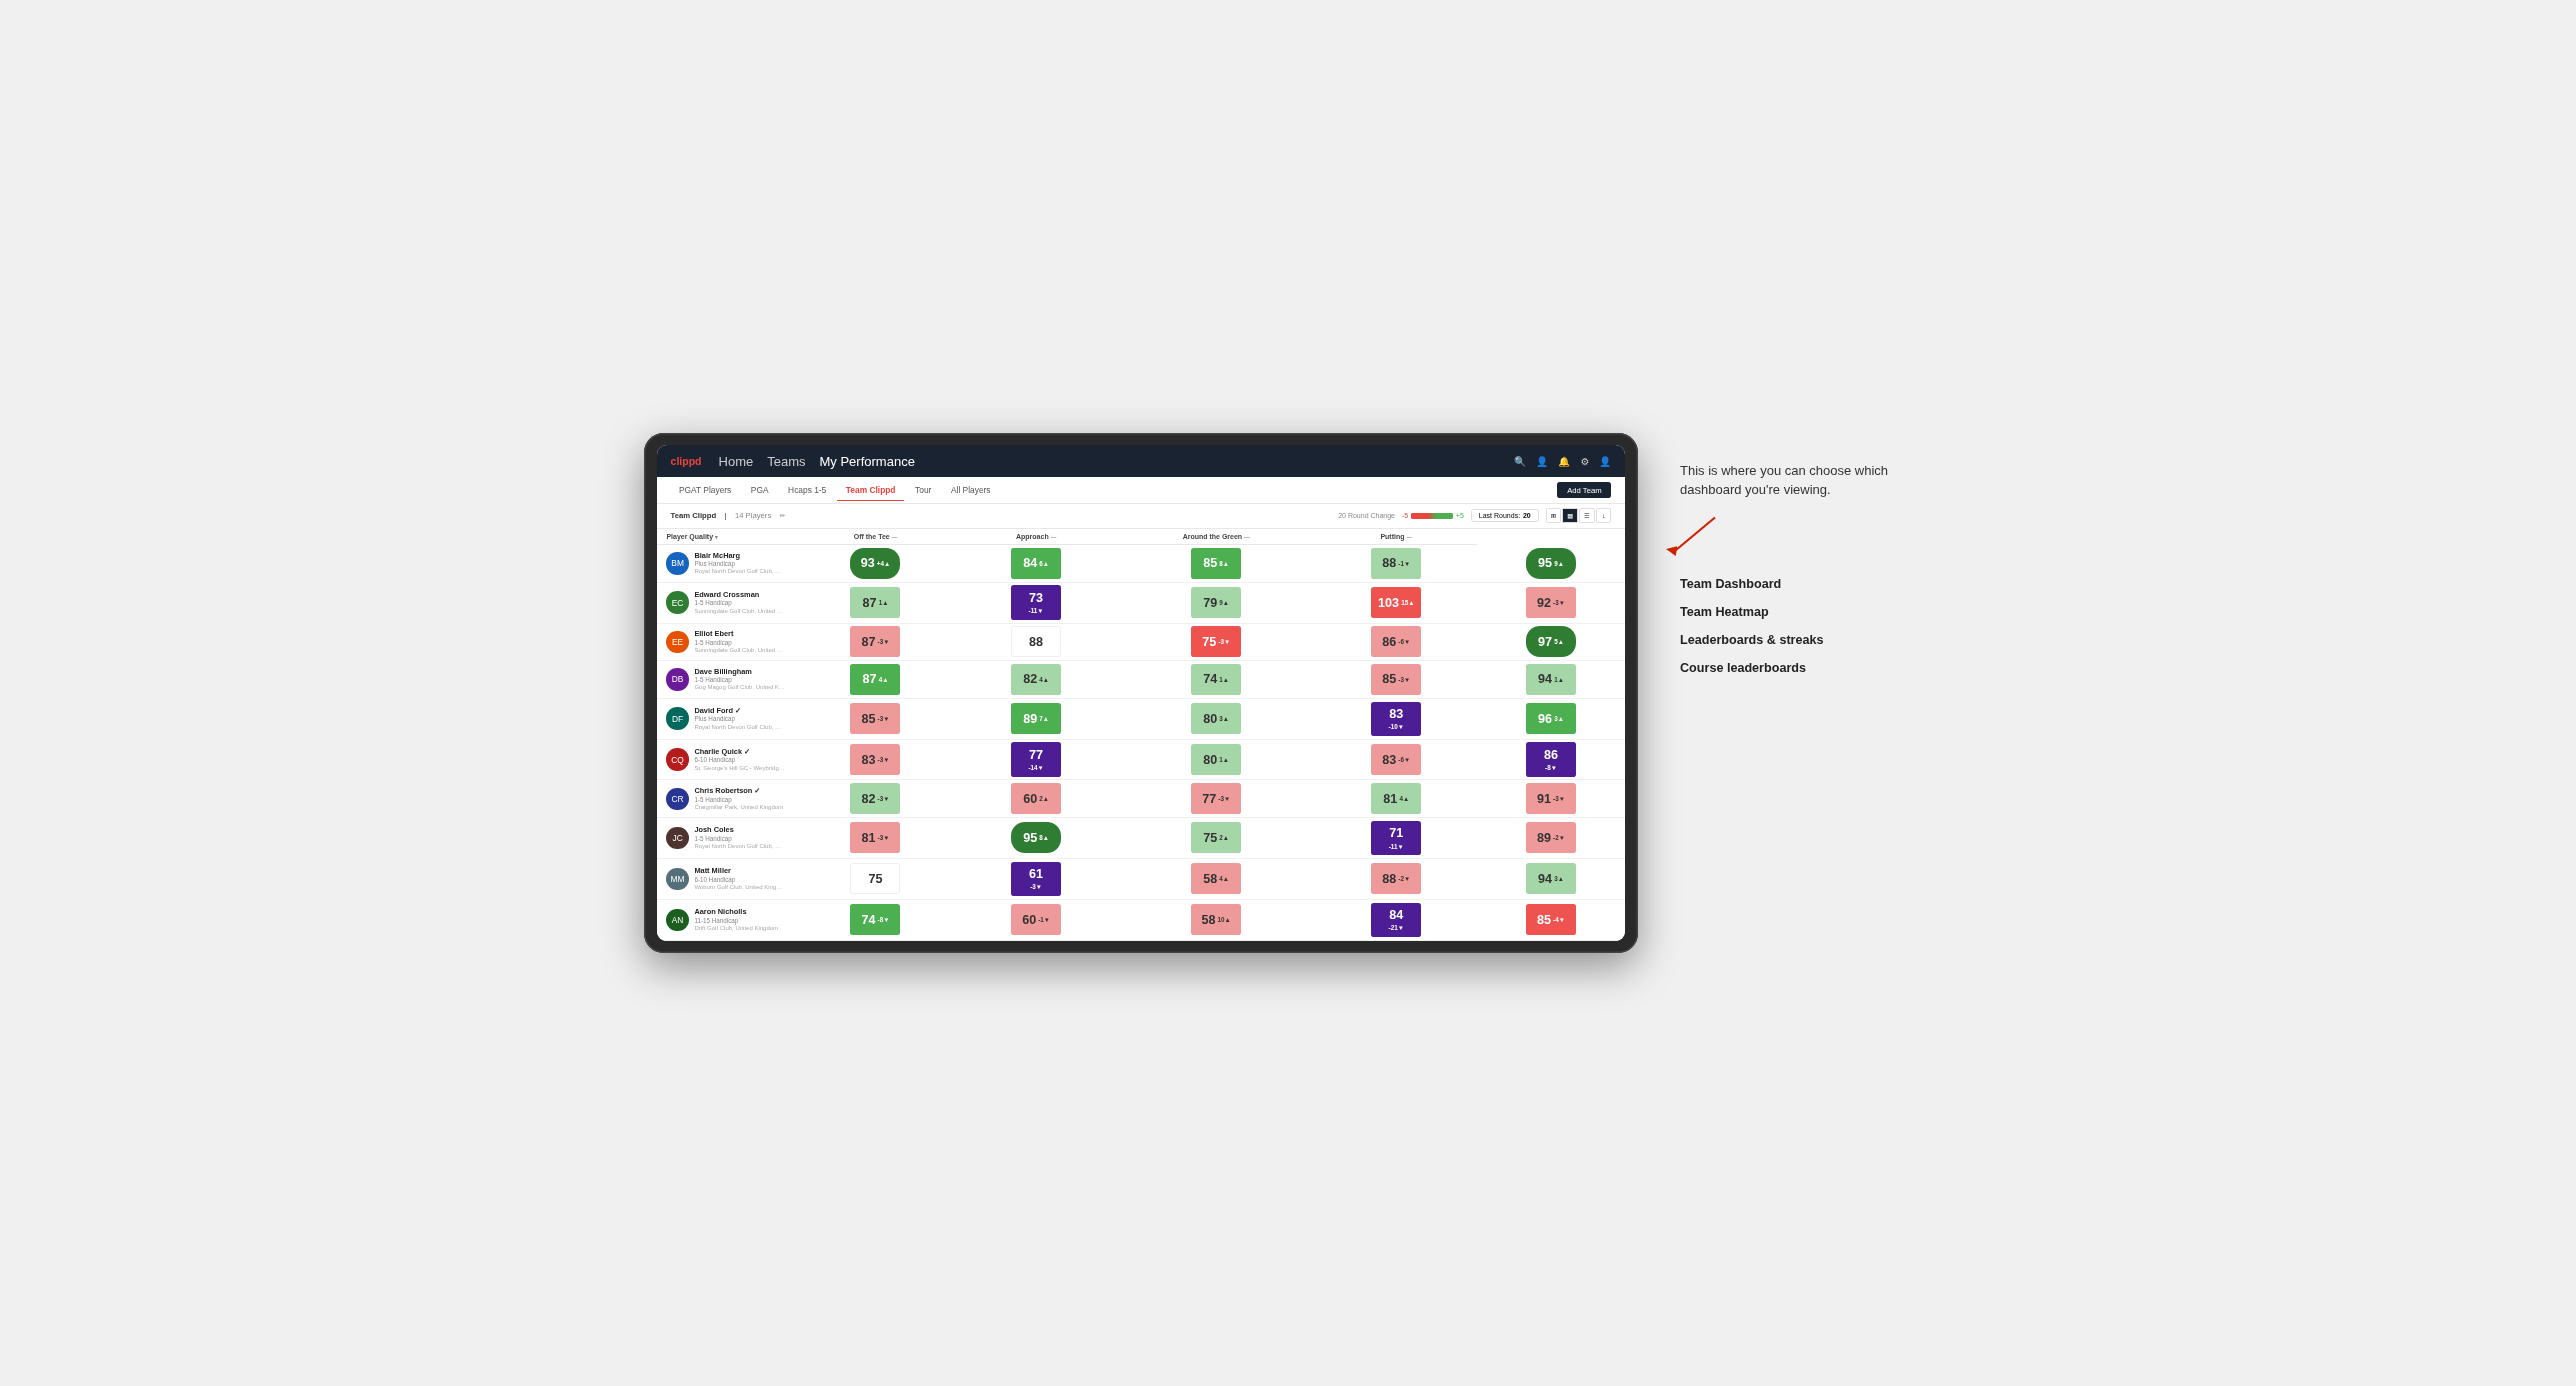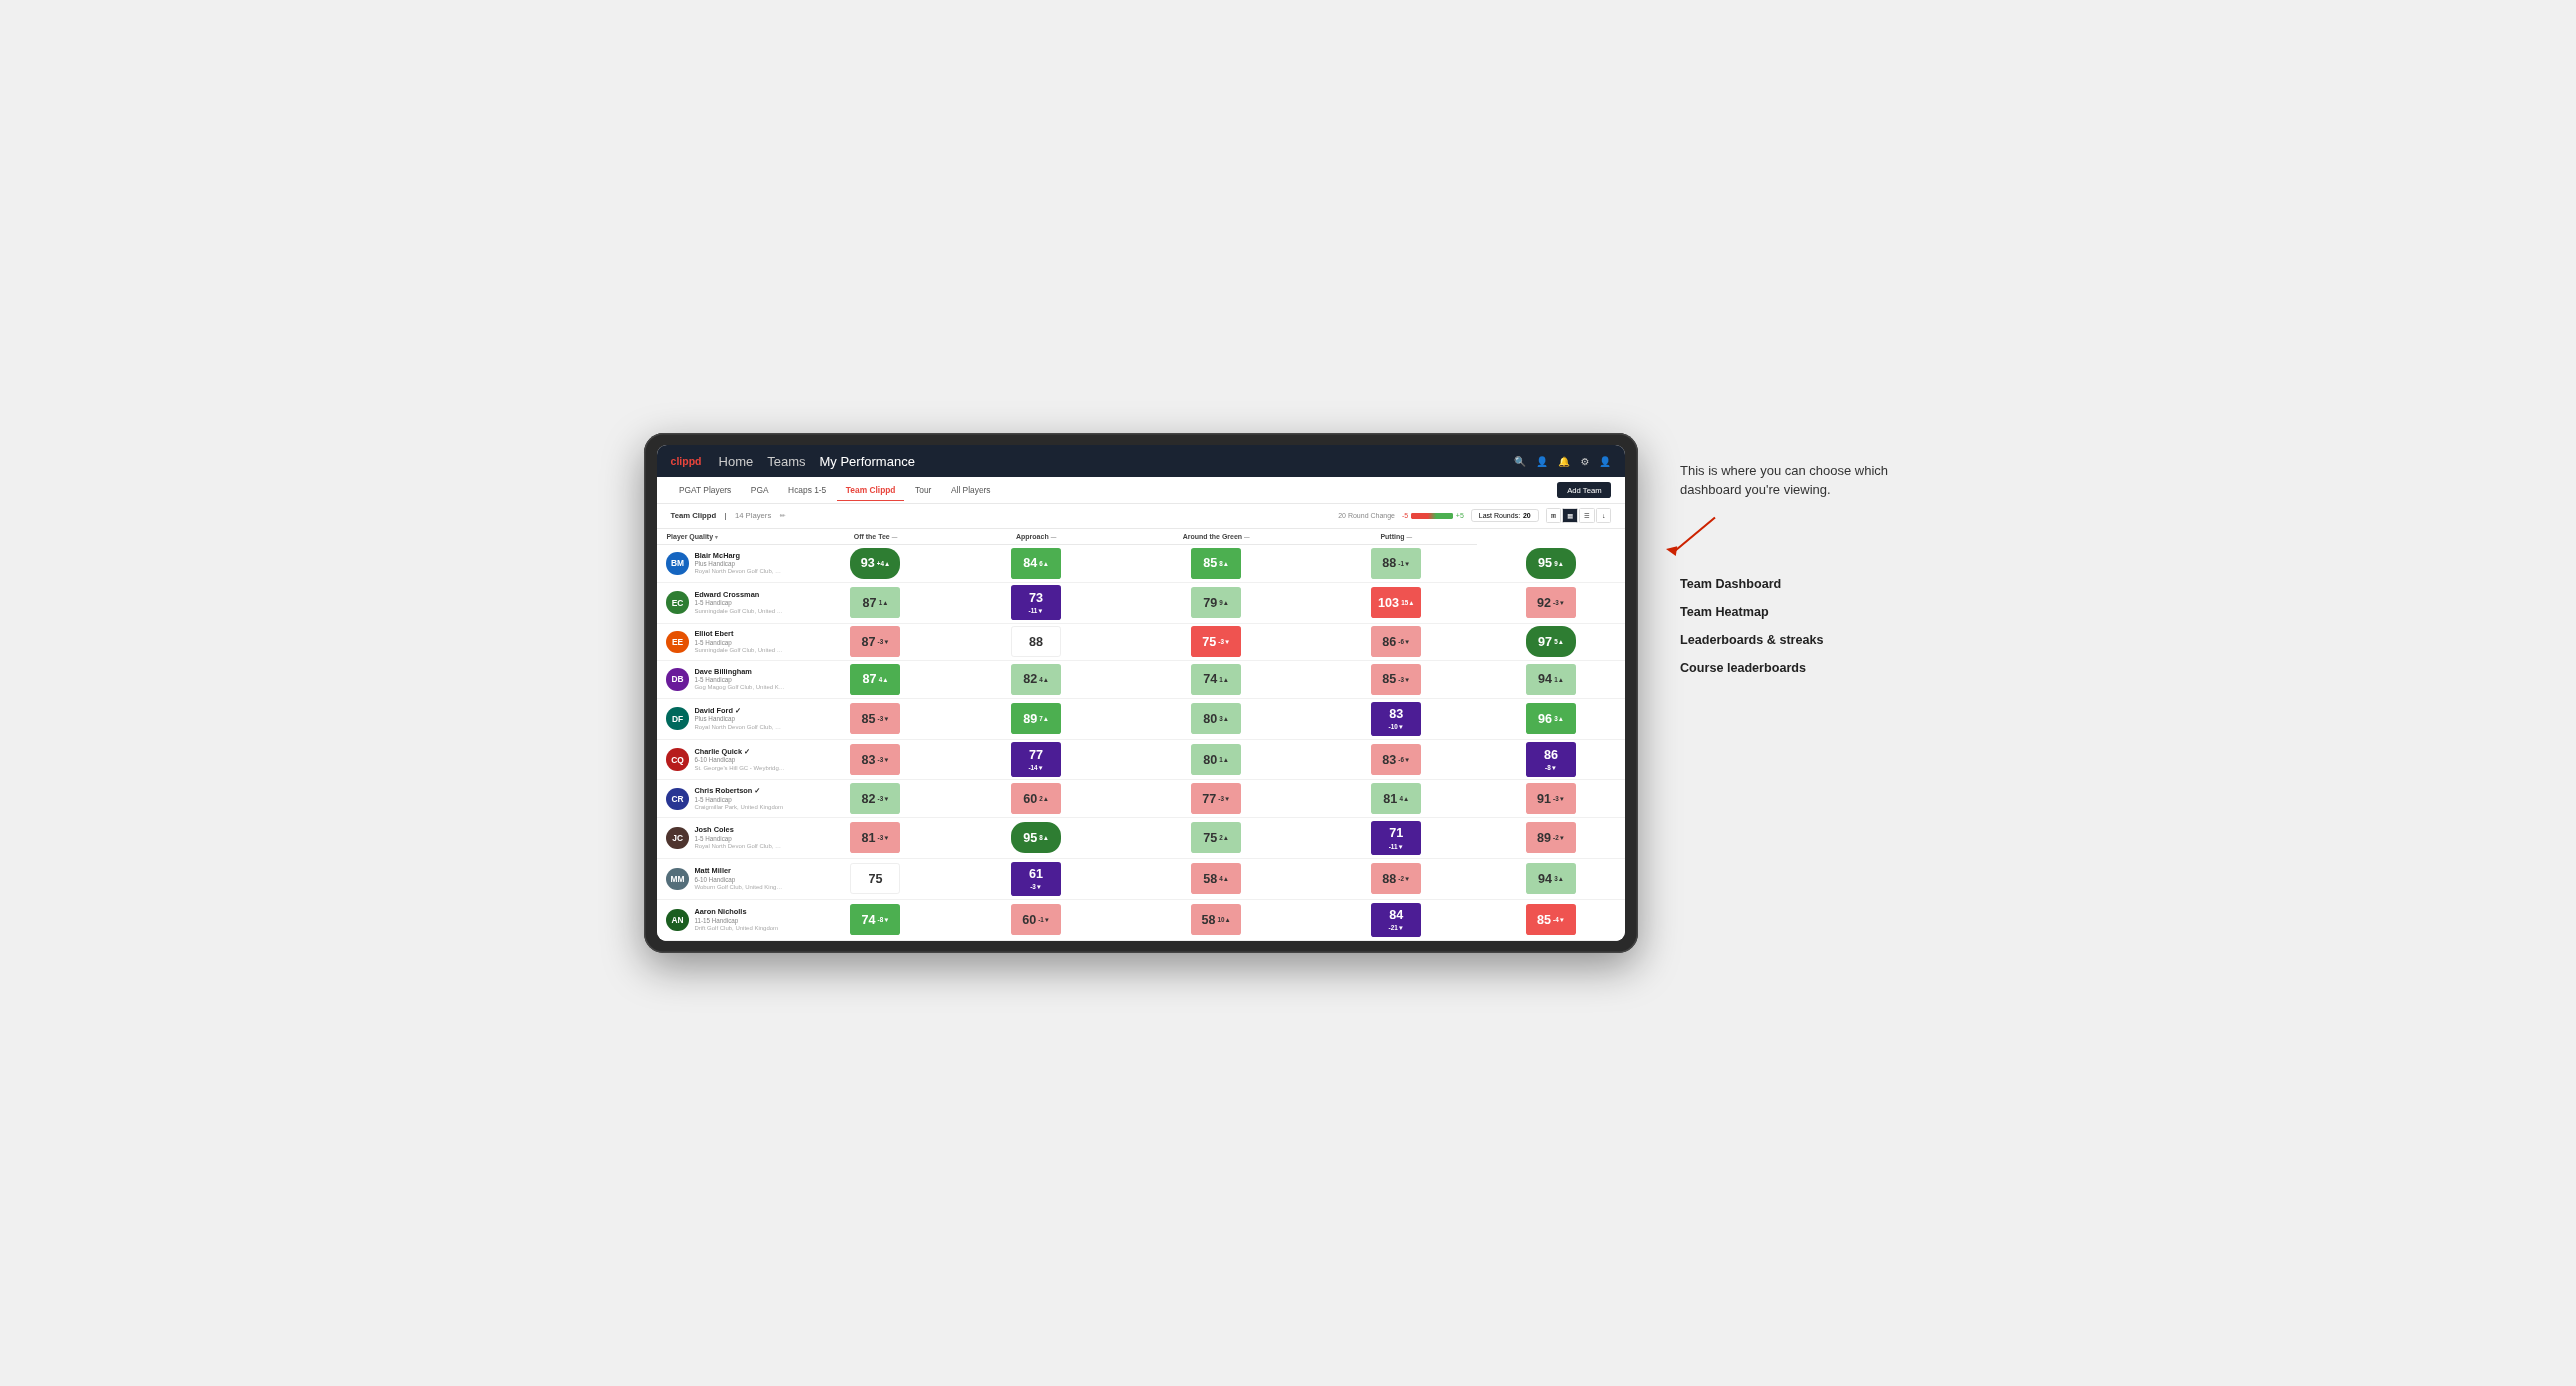--- a/index.html
+++ b/index.html
@@ -232,21 +232,21 @@
       height: 22.4px;
       border-radius: 50%;
       background: #ccc;
       flex-shrink: 0;
       overflow: hidden;
       display: flex;
       align-items: center;
       justify-content: center;
       font-size: 8.4px;
       color: #fff;
-      font-weight: 700;
+      font-weight: 400;
     }
 
     .player-info { line-height: 1.3; }
     .player-name { font-weight: 700; font-size: 7.4px; color: #222; }
     .player-hcap { font-size: 6.3px; color: #888; }
     .player-club { font-size: 6px; color: #aaa; white-space: nowrap; overflow: hidden; text-overflow: ellipsis; max-width: 91px; }
 
     .score-cell {
       text-align: center;
       padding: 2.8px 4.2px;

